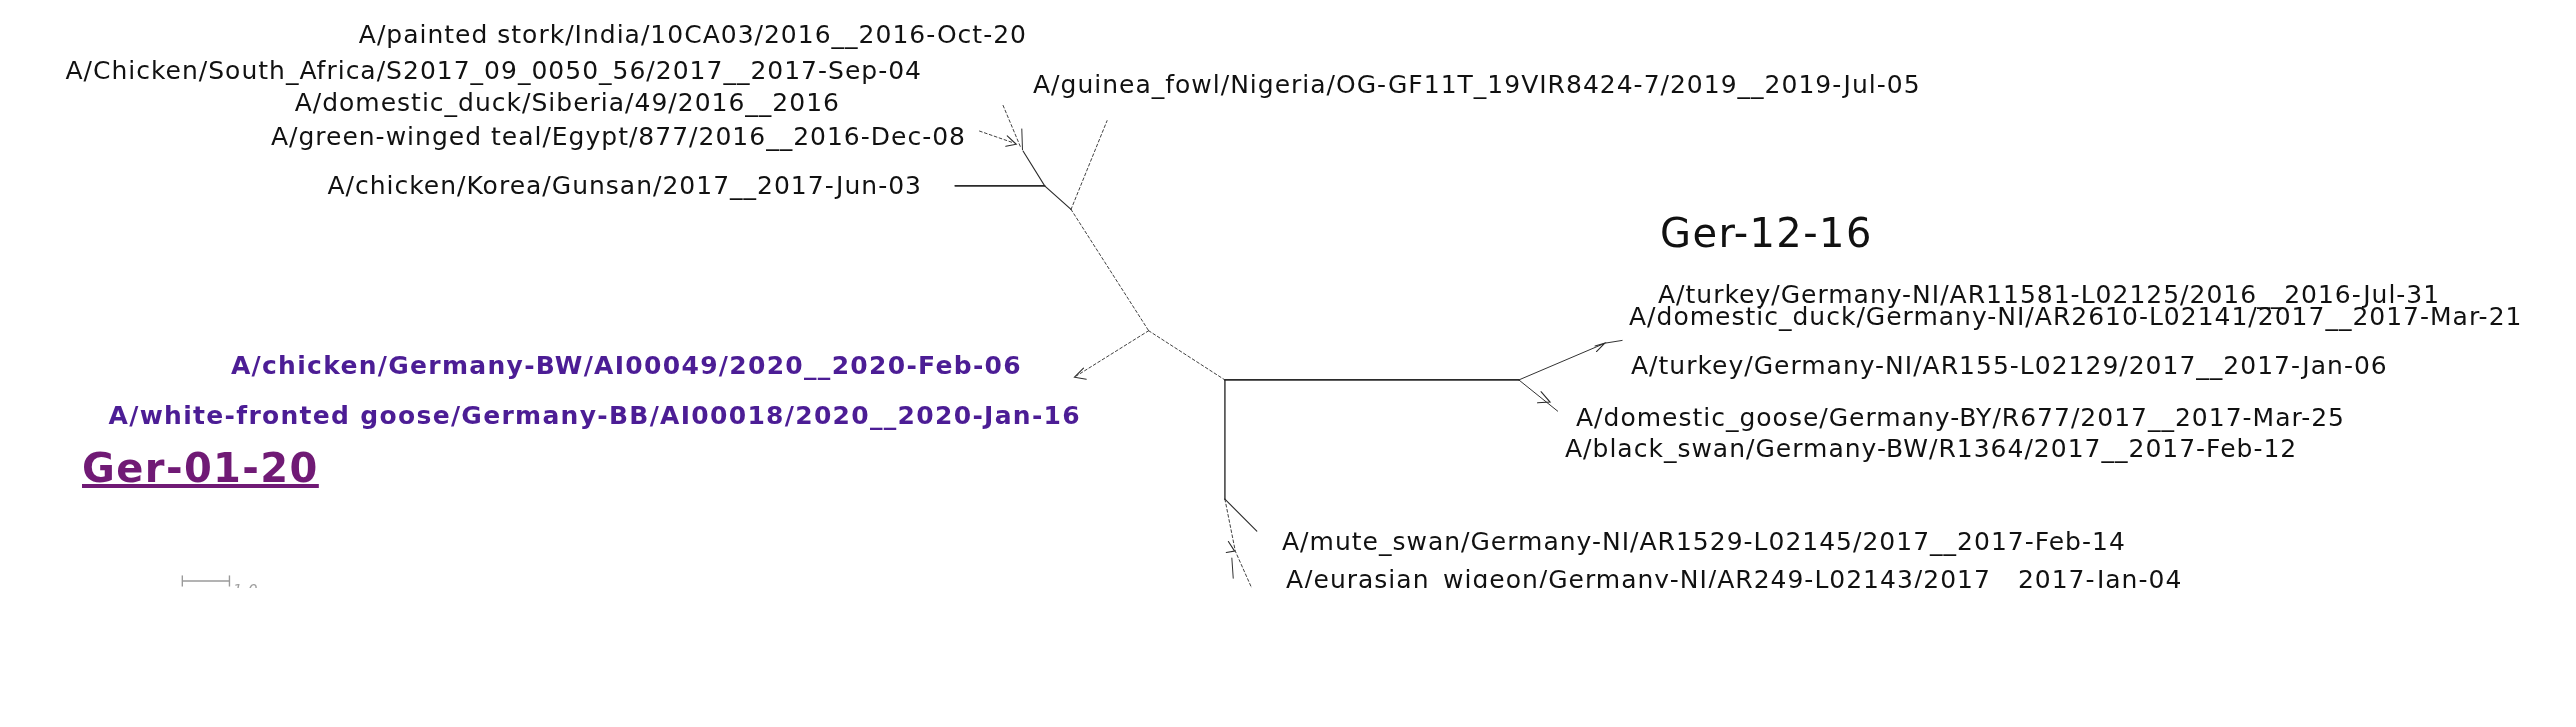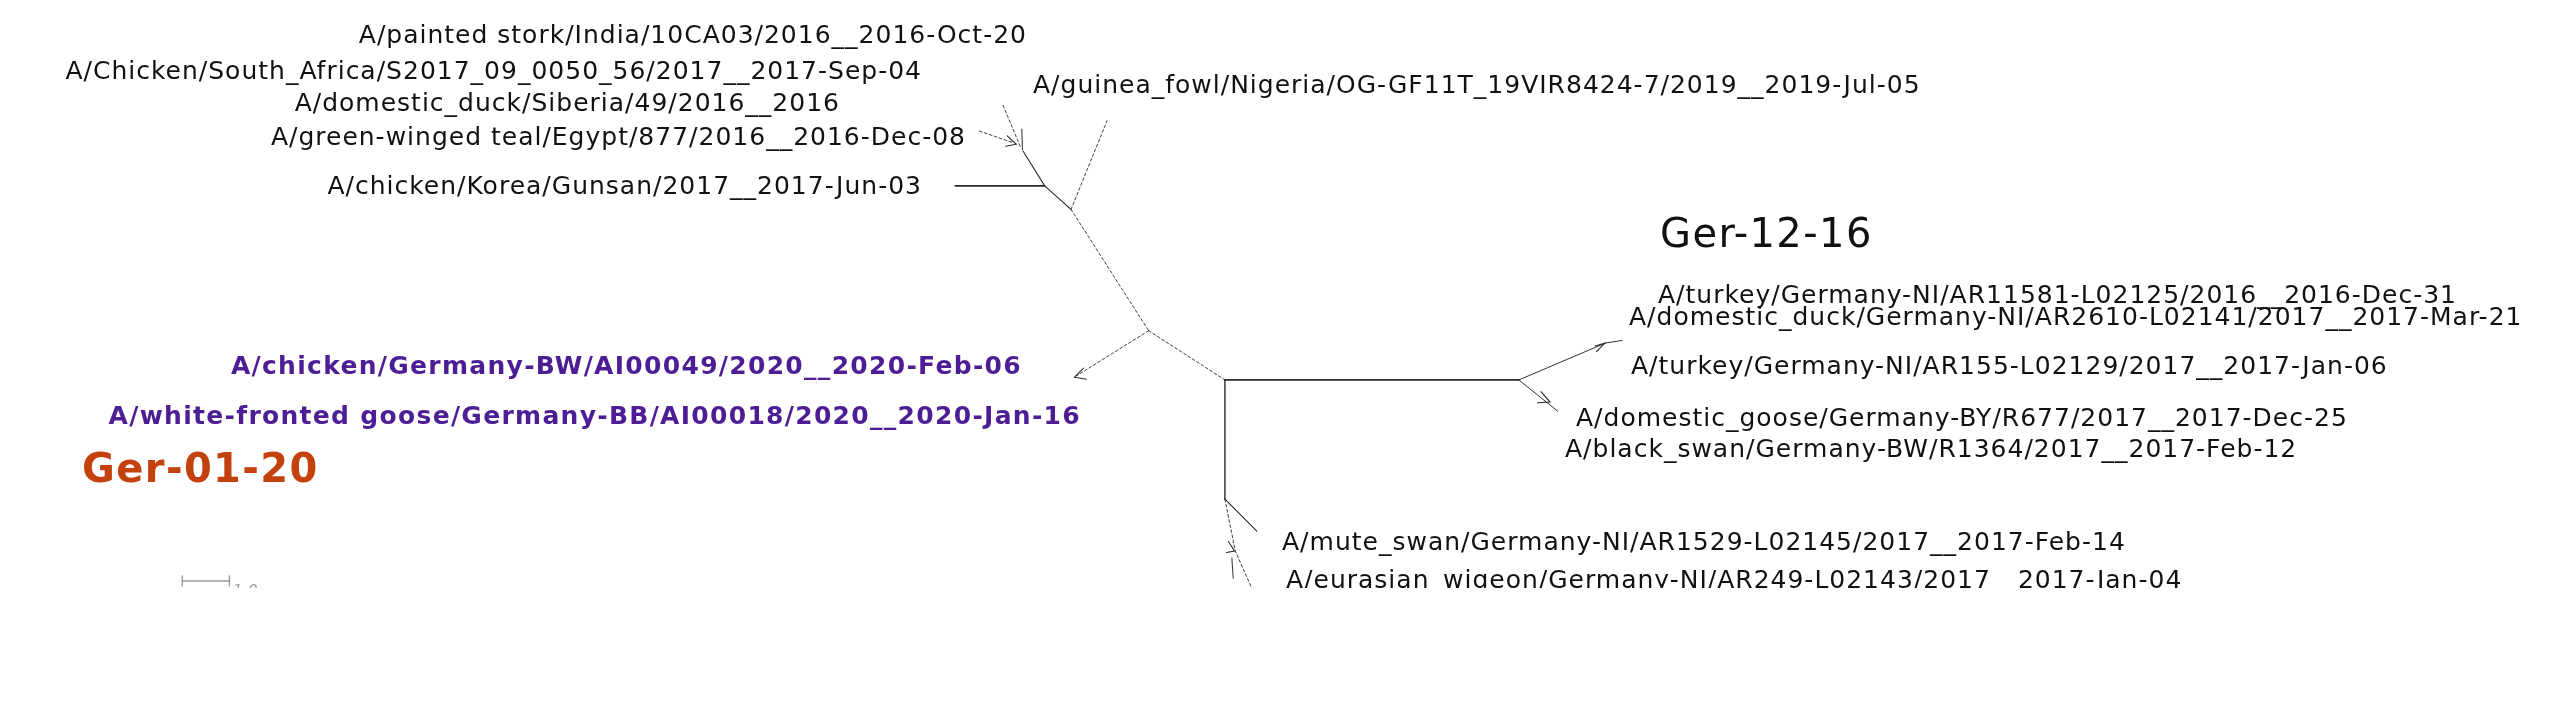--- a/index.html
+++ b/index.html
@@ -25,21 +25,21 @@
   .taxon.bold { font-weight: bold; letter-spacing: 1.3px; color: #4c1d95; }
   .align-right { text-align: right; }
   .clade-header {
     position: absolute;
     white-space: nowrap;
     font-size: 40px;
     letter-spacing: 1.4px;
     color: #111111;
     transform: translateY(-50%);
   }
-  .clade-header.bold { font-weight: bold; color: #c2410c; }
+  .clade-header.bold { font-weight: bold; color: #701a75; text-decoration: underline; }
   .scale-label {
     position: absolute;
     font-size: 14.6px;
     font-style: italic;
     color: #9f9f9f;
     letter-spacing: 0.7px;
     transform: translateY(-50%);
   }
 </style>
 </head>
@@ -91,24 +91,24 @@
   <div class="taxon align-right" style="right:1736px; top:103px;">A/domestic_duck/Siberia/49/2016__2016</div>
   <div class="taxon align-right" style="right:1610px; top:137px;">A/green-winged teal/Egypt/877/2016__2016-Dec-08</div>
   <div class="taxon align-right" style="right:1654px; top:186px;">A/chicken/Korea/Gunsan/2017__2017-Jun-03</div>
   <div class="taxon" style="left:1033px; top:85px;">A/guinea_fowl/Nigeria/OG-GF11T_19VIR8424-7/2019__2019-Jul-05</div>
 
   <div class="taxon bold align-right" style="right:1554px; top:366px;">A/chicken/Germany-BW/AI00049/2020__2020-Feb-06</div>
   <div class="taxon bold align-right" style="right:1495px; top:416px;">A/white-fronted goose/Germany-BB/AI00018/2020__2020-Jan-16</div>
   <div class="clade-header bold" style="left:82px; top:468px;">Ger-01-20</div>
 
   <div class="clade-header" style="left:1660px; top:233px;">Ger-12-16</div>
-  <div class="taxon" style="left:1658px; top:295px;">A/turkey/Germany-NI/AR11581-L02125/2016__2016-Dec-31</div>
+  <div class="taxon" style="left:1658px; top:295px;">A/turkey/Germany-NI/AR11581-L02125/2016__2016-Jul-31</div>
   <div class="taxon" style="left:1629px; top:317px;">A/domestic_duck/Germany-NI/AR2610-L02141/2017__2017-Mar-21</div>
   <div class="taxon" style="left:1631px; top:366px;">A/turkey/Germany-NI/AR155-L02129/2017__2017-Jan-06</div>
-  <div class="taxon" style="left:1576px; top:418px;">A/domestic_goose/Germany-BY/R677/2017__2017-Dec-25</div>
+  <div class="taxon" style="left:1576px; top:418px;">A/domestic_goose/Germany-BY/R677/2017__2017-Mar-25</div>
   <div class="taxon" style="left:1565px; top:449px;">A/black_swan/Germany-BW/R1364/2017__2017-Feb-12</div>
 
   <div class="taxon" style="left:1282px; top:542px;">A/mute_swan/Germany-NI/AR1529-L02145/2017__2017-Feb-14</div>
   <div class="taxon" style="left:1286px; top:580px;">A/eurasian_wigeon/Germany-NI/AR249-L02143/2017__2017-Jan-04</div>
   <div class="clade-header" style="left:1298px; top:692px;">Ger-11-16</div>
 
   <div class="scale-label" style="left:233px; top:588px;">1.0</div>
 
 </div>
 

